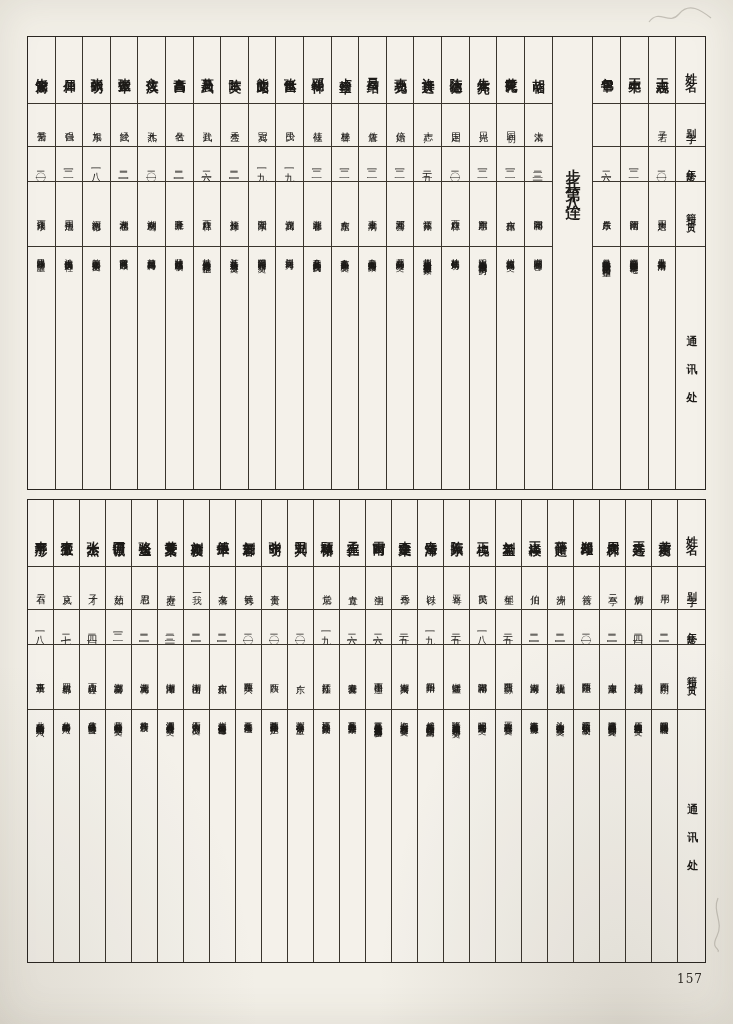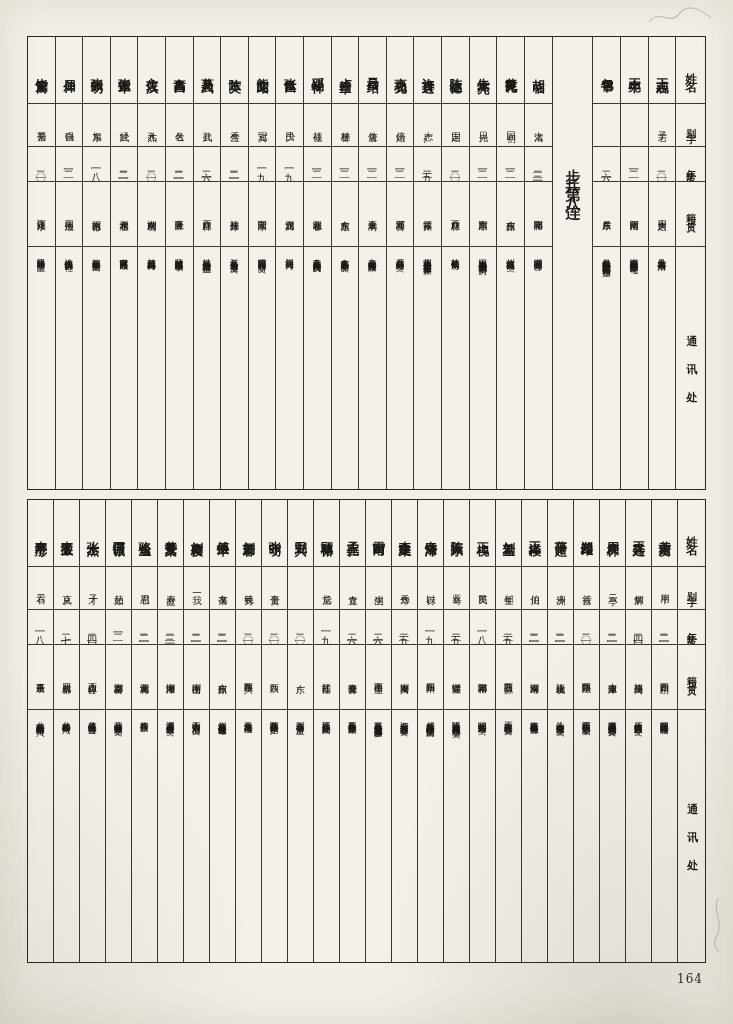--- a/index.html
+++ b/index.html
@@ -434,14 +434,14 @@
           <div class="cell name">李寿彤</div>
           <div class="cell alias">云石</div>
           <div class="cell age">一八</div>
           <div class="cell native">直隶昌平</div>
           <div class="cell address">北京后门外桥东街路南十六号</div>
         </div>
       </div>
 
   </div>
 
-  <div class="pageno">164</div>
+  <div class="pageno">157</div>
 </div>
 
 </body></html>

